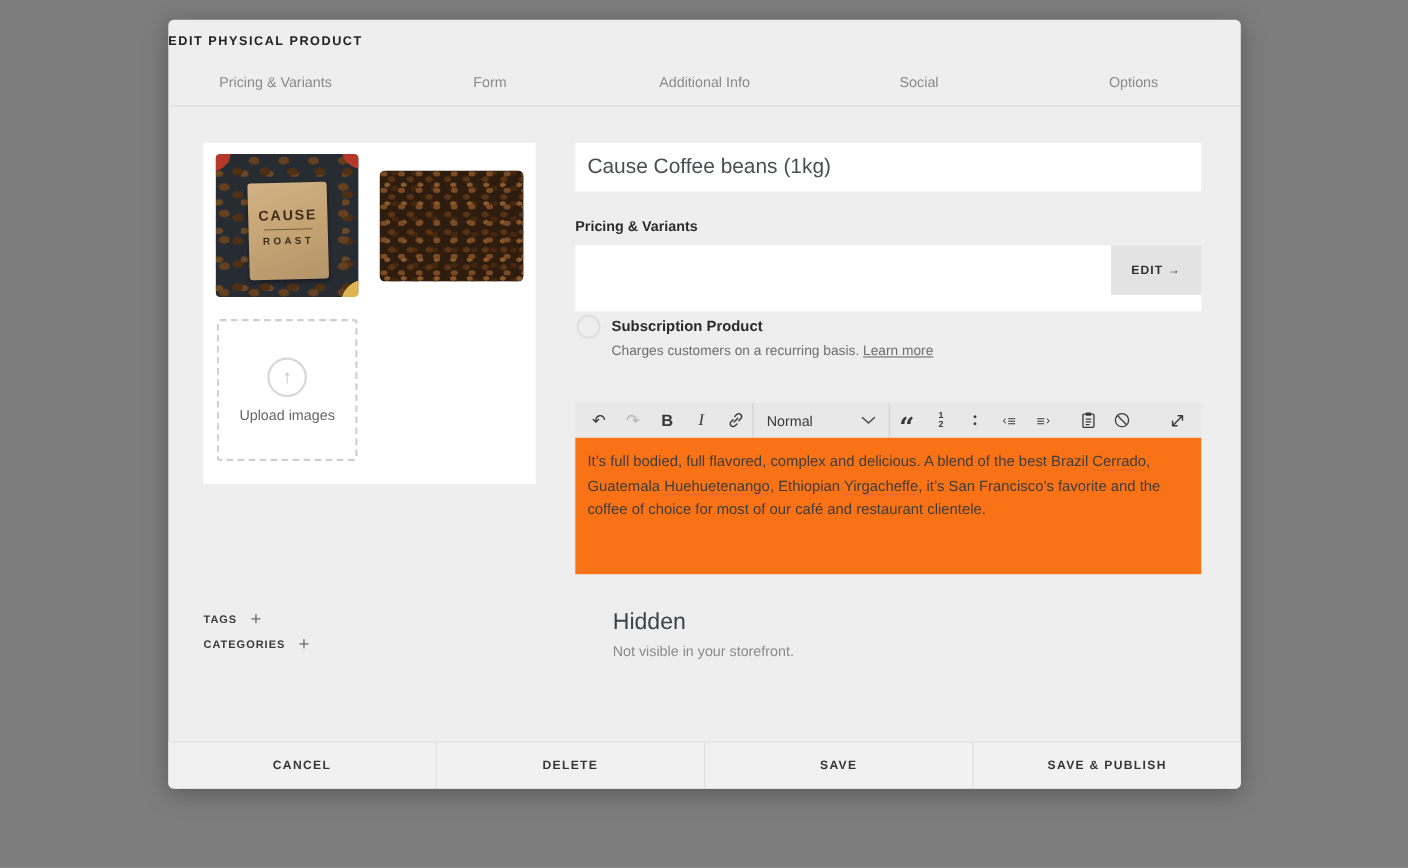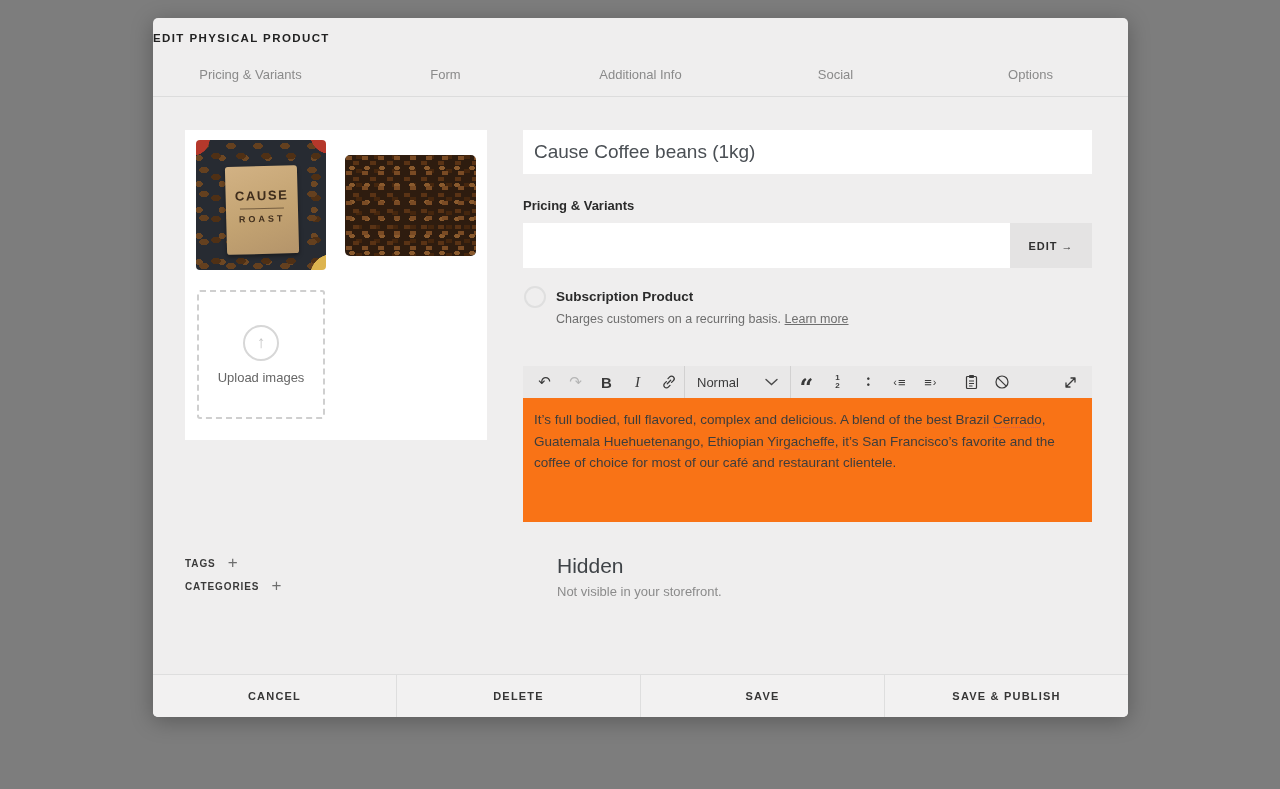--- a/index.html
+++ b/index.html
@@ -55,21 +55,21 @@
   .upload-circle { margin-top:33px; width:36px; height:36px; border:2px solid #d7d7d7;
     border-radius:50%; display:flex; align-items:center; justify-content:center;
     color:#c3c3c3; font-size:17px; }
   .upload-label { margin-top:9px; font-size:13px; color:#666; }
 
   
   .title-input { position:absolute; left:370px; top:112px; width:569px; height:44px;
     background:#fff; border:none; outline:none; font-family:inherit;
     font-size:19px; color:#4a4f54; padding:0 11px; }
   .section-label { position:absolute; left:370px; top:180px; font-size:13px; font-weight:700; color:#2b2b2b; }
-  .pricing-row { position:absolute; left:370px; top:205px; width:569px; height:45px; background:#fff; }
+  .pricing-row { position:absolute; left:370px; top:205px; width:569px; height:60px; background:#fff; }
   .edit-chip { position:absolute; right:0; top:0; width:82px; height:45px; background:#e4e3e3;
     border:none; font-family:inherit; font-size:11px; font-weight:700; letter-spacing:1px;
     color:#2f2f2f; cursor:pointer; }
 
   .radio { position:absolute; left:371px; top:268px; width:22px; height:22px;
     border:2px solid #dfdfdf; border-radius:50%; background:transparent; cursor:pointer; }
   .sub-label { position:absolute; left:403px; top:271px; font-size:13.5px; font-weight:700; color:#2b2b2b; }
   .sub-desc { position:absolute; left:403px; top:294px; font-size:12.5px; color:#6e6e6e; }
   .learn-more { color:#6e6e6e; text-decoration:underline; cursor:pointer; }
 
@@ -77,21 +77,21 @@
   .toolbar { position:absolute; left:370px; top:348px; width:569px; height:32px; background:#e9e8e8;
     display:flex; align-items:center; padding:0 6px; }
   .tb { width:31px; height:32px; border:none; background:transparent; display:flex;
     align-items:center; justify-content:center; color:#3a3a3a; font-size:15px; cursor:pointer;
     font-family:inherit; flex:0 0 auto; }
   .tb.disabled { color:#b5b5b5; }
   .tb-bold { font-weight:800; font-size:15px; }
   .tb-italic { font-style:italic; font-family:"Liberation Serif","DejaVu Serif",serif; font-size:15px; }
   .tb-divider { width:1px; height:32px; background:#d2d1d1; flex:0 0 auto; }
   .tb-dd { height:32px; border:none; background:transparent; display:flex; align-items:center;
-    gap:26px; padding:0 12px; font-family:inherit; font-size:13px; color:#3a3a3a; cursor:pointer; flex:0 0 auto;}
+    gap:44px; padding:0 12px; font-family:inherit; font-size:13px; color:#3a3a3a; cursor:pointer; flex:0 0 auto;}
   .tb-quote { font-family:"DejaVu Serif","Liberation Serif",serif; font-weight:700; font-size:24px; line-height:10px; padding-top:12px; }
   .tb-stack { display:flex; flex-direction:column; align-items:center; line-height:6.5px; font-size:8px; font-weight:700; gap:1px;}
   .tb-dots { font-size:9px; line-height:5px; }
   .tb-inout { display:flex; align-items:center; font-size:11px; gap:1px; }
   .tb-inout .lines { font-size:13px; }
   .tb-gap { width:10px; flex:0 0 auto; }
   .tb-expand { margin-left:auto; }
   .editor { position:absolute; left:370px; top:380px; width:569px; height:124px; background:#f97316;
     font-size:13.5px; line-height:21.5px; color:#3d3d3d; padding:11px 11px 0 11px; cursor:text; }
   .misspell { text-decoration:underline dotted #cf5b5b; text-decoration-thickness:1px; text-underline-offset:3px; }

